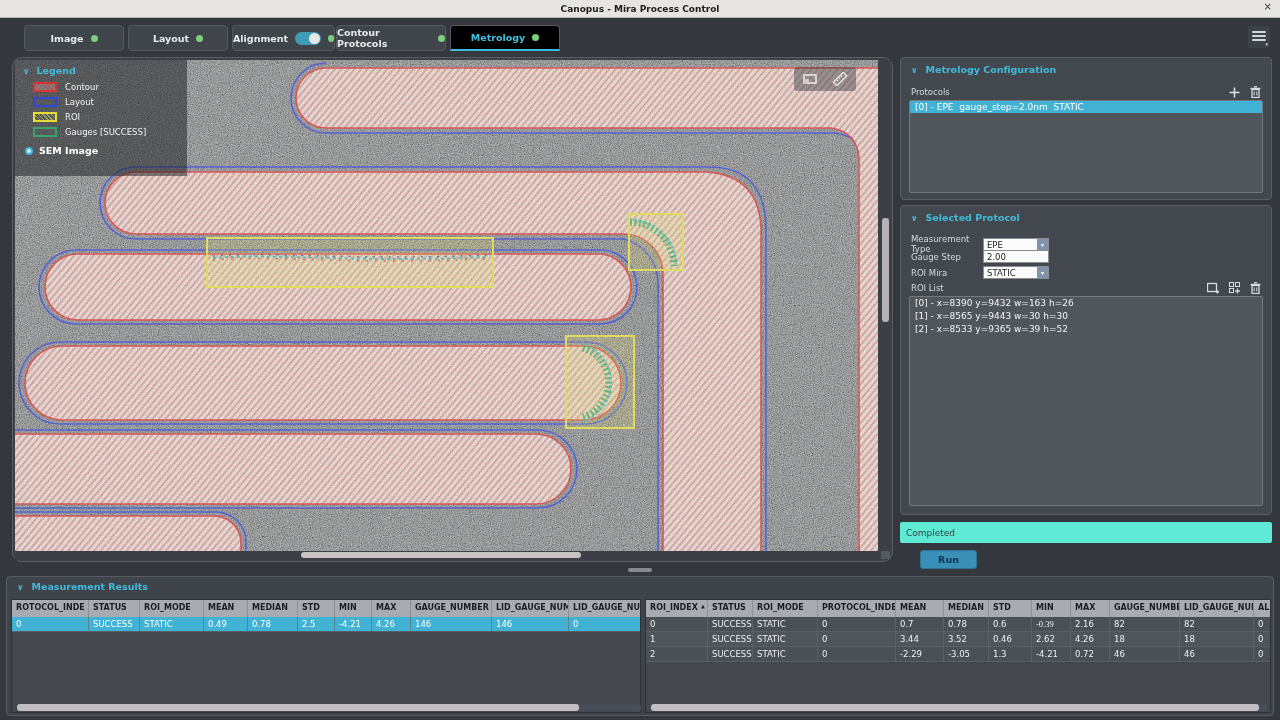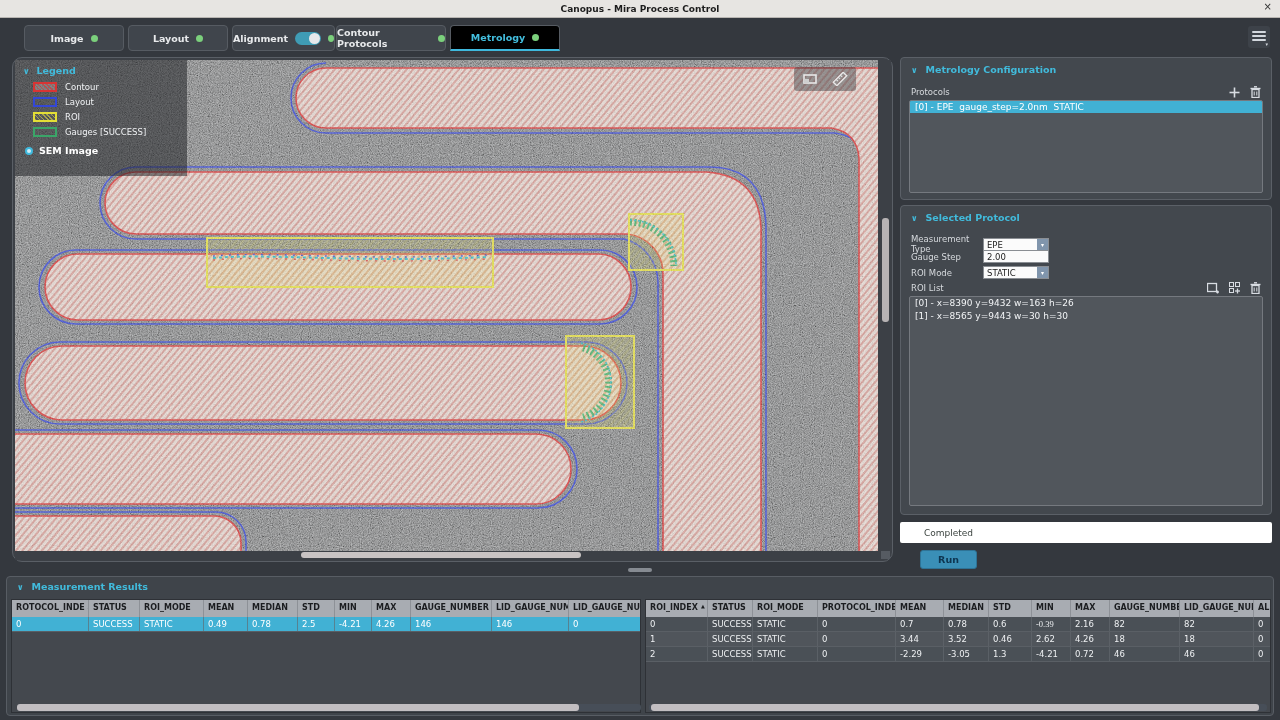--- a/index.html
+++ b/index.html
@@ -75,22 +75,22 @@
   .field-row { position:absolute; left:10px; display:flex; align-items:center; }
   .field-row .rp-label { width:72px; }
   .ctl { width:66px; height:13px; background:#fbfbfb; border:1px solid #8a8e93; display:flex; font-size:8.5px; color:#1c1c1c; }
   .ctl .val { flex:1; padding:0 3px; line-height:12px; }
   .ctl .arrow { width:11px; background:#8095ac; color:#fff; font-size:6px; text-align:center; line-height:12px; }
   #roi-list-row { position:absolute; left:10px; top:75px; right:8px; display:flex; align-items:center; }
   #roi-list-row .sp { flex:1; }
   #roi-list { left:8px; top:90px; width:354px; height:210px; }
   #roi-list .list-item { line-height:11px; }
 
-  #status-bar { position:absolute; left:900px; top:522px; width:372px; height:21px; background:#ffffff;
-    border-radius:2px; font-size:9px; color:#3c4440; display:flex; align-items:center; padding-left:24px; }
+  #status-bar { position:absolute; left:900px; top:522px; width:372px; height:21px; background:#5eead4;
+    border-radius:2px; font-size:9px; color:#3c4440; display:flex; align-items:center; padding-left:6px; }
   #run-btn { position:absolute; left:900px; top:550px; width:57px; height:19px; background:#3a8fb7;
     border:1px solid #2e7396; border-radius:3px; font-size:9.5px; font-weight:bold; color:#0e3550;
     display:flex; align-items:center; justify-content:center;margin-left:20px; }
 
   
   #splitter { position:absolute; left:628px; top:568px; width:24px; height:4px; background:#868b92; border-radius:2px; }
 
   
   #results { position:absolute; left:6px; top:576px; width:1268px; height:140px; background:#3f444a;
     border:1px solid #585d64; border-radius:4px; }
@@ -320,21 +320,21 @@
         <span class="arrow">▾</span>
       </div>
     </div>
     <div class="field-row" style="top:44px;">
       <span class="rp-label">Gauge Step</span>
       <div class="ctl">
         <span class="val">2.00</span>
       </div>
     </div>
     <div class="field-row" style="top:60px;">
-      <span class="rp-label">ROI Mode</span>
+      <span class="rp-label">ROI Mira</span>
       <div class="ctl">
         <span class="val">STATIC</span>
         <span class="arrow">▾</span>
       </div>
     </div>
 
     <div id="roi-list-row">
       <span class="rp-label">ROI List</span>
       <span class="sp"></span>
       <span class="ic-btn">
@@ -359,20 +359,21 @@
             <line x1="0.5" y1="2.5" x2="10.5" y2="2.5" stroke="#d8dce2" stroke-width="1.4"></line>
             <line x1="4" y1="0.8" x2="7" y2="0.8" stroke="#d8dce2" stroke-width="1.4"></line>
             <line x1="4.2" y1="5.5" x2="4.2" y2="9.5" stroke="#d8dce2"></line>
             <line x1="6.8" y1="5.5" x2="6.8" y2="9.5" stroke="#d8dce2"></line>
           </svg>
       </span>
     </div>
     <div class="listbox" id="roi-list">
         <div class="list-item">[0] - x=8390 y=9432 w=163 h=26</div>
         <div class="list-item">[1] - x=8565 y=9443 w=30 h=30</div>
+        <div class="list-item">[2] - x=8533 y=9365 w=39 h=52</div>
       </div>
   </div>
 
   <div id="status-bar">
       <span>Completed</span>
     </div>
   <div id="run-btn">Run</div>
 
   <div id="splitter"></div>
 

